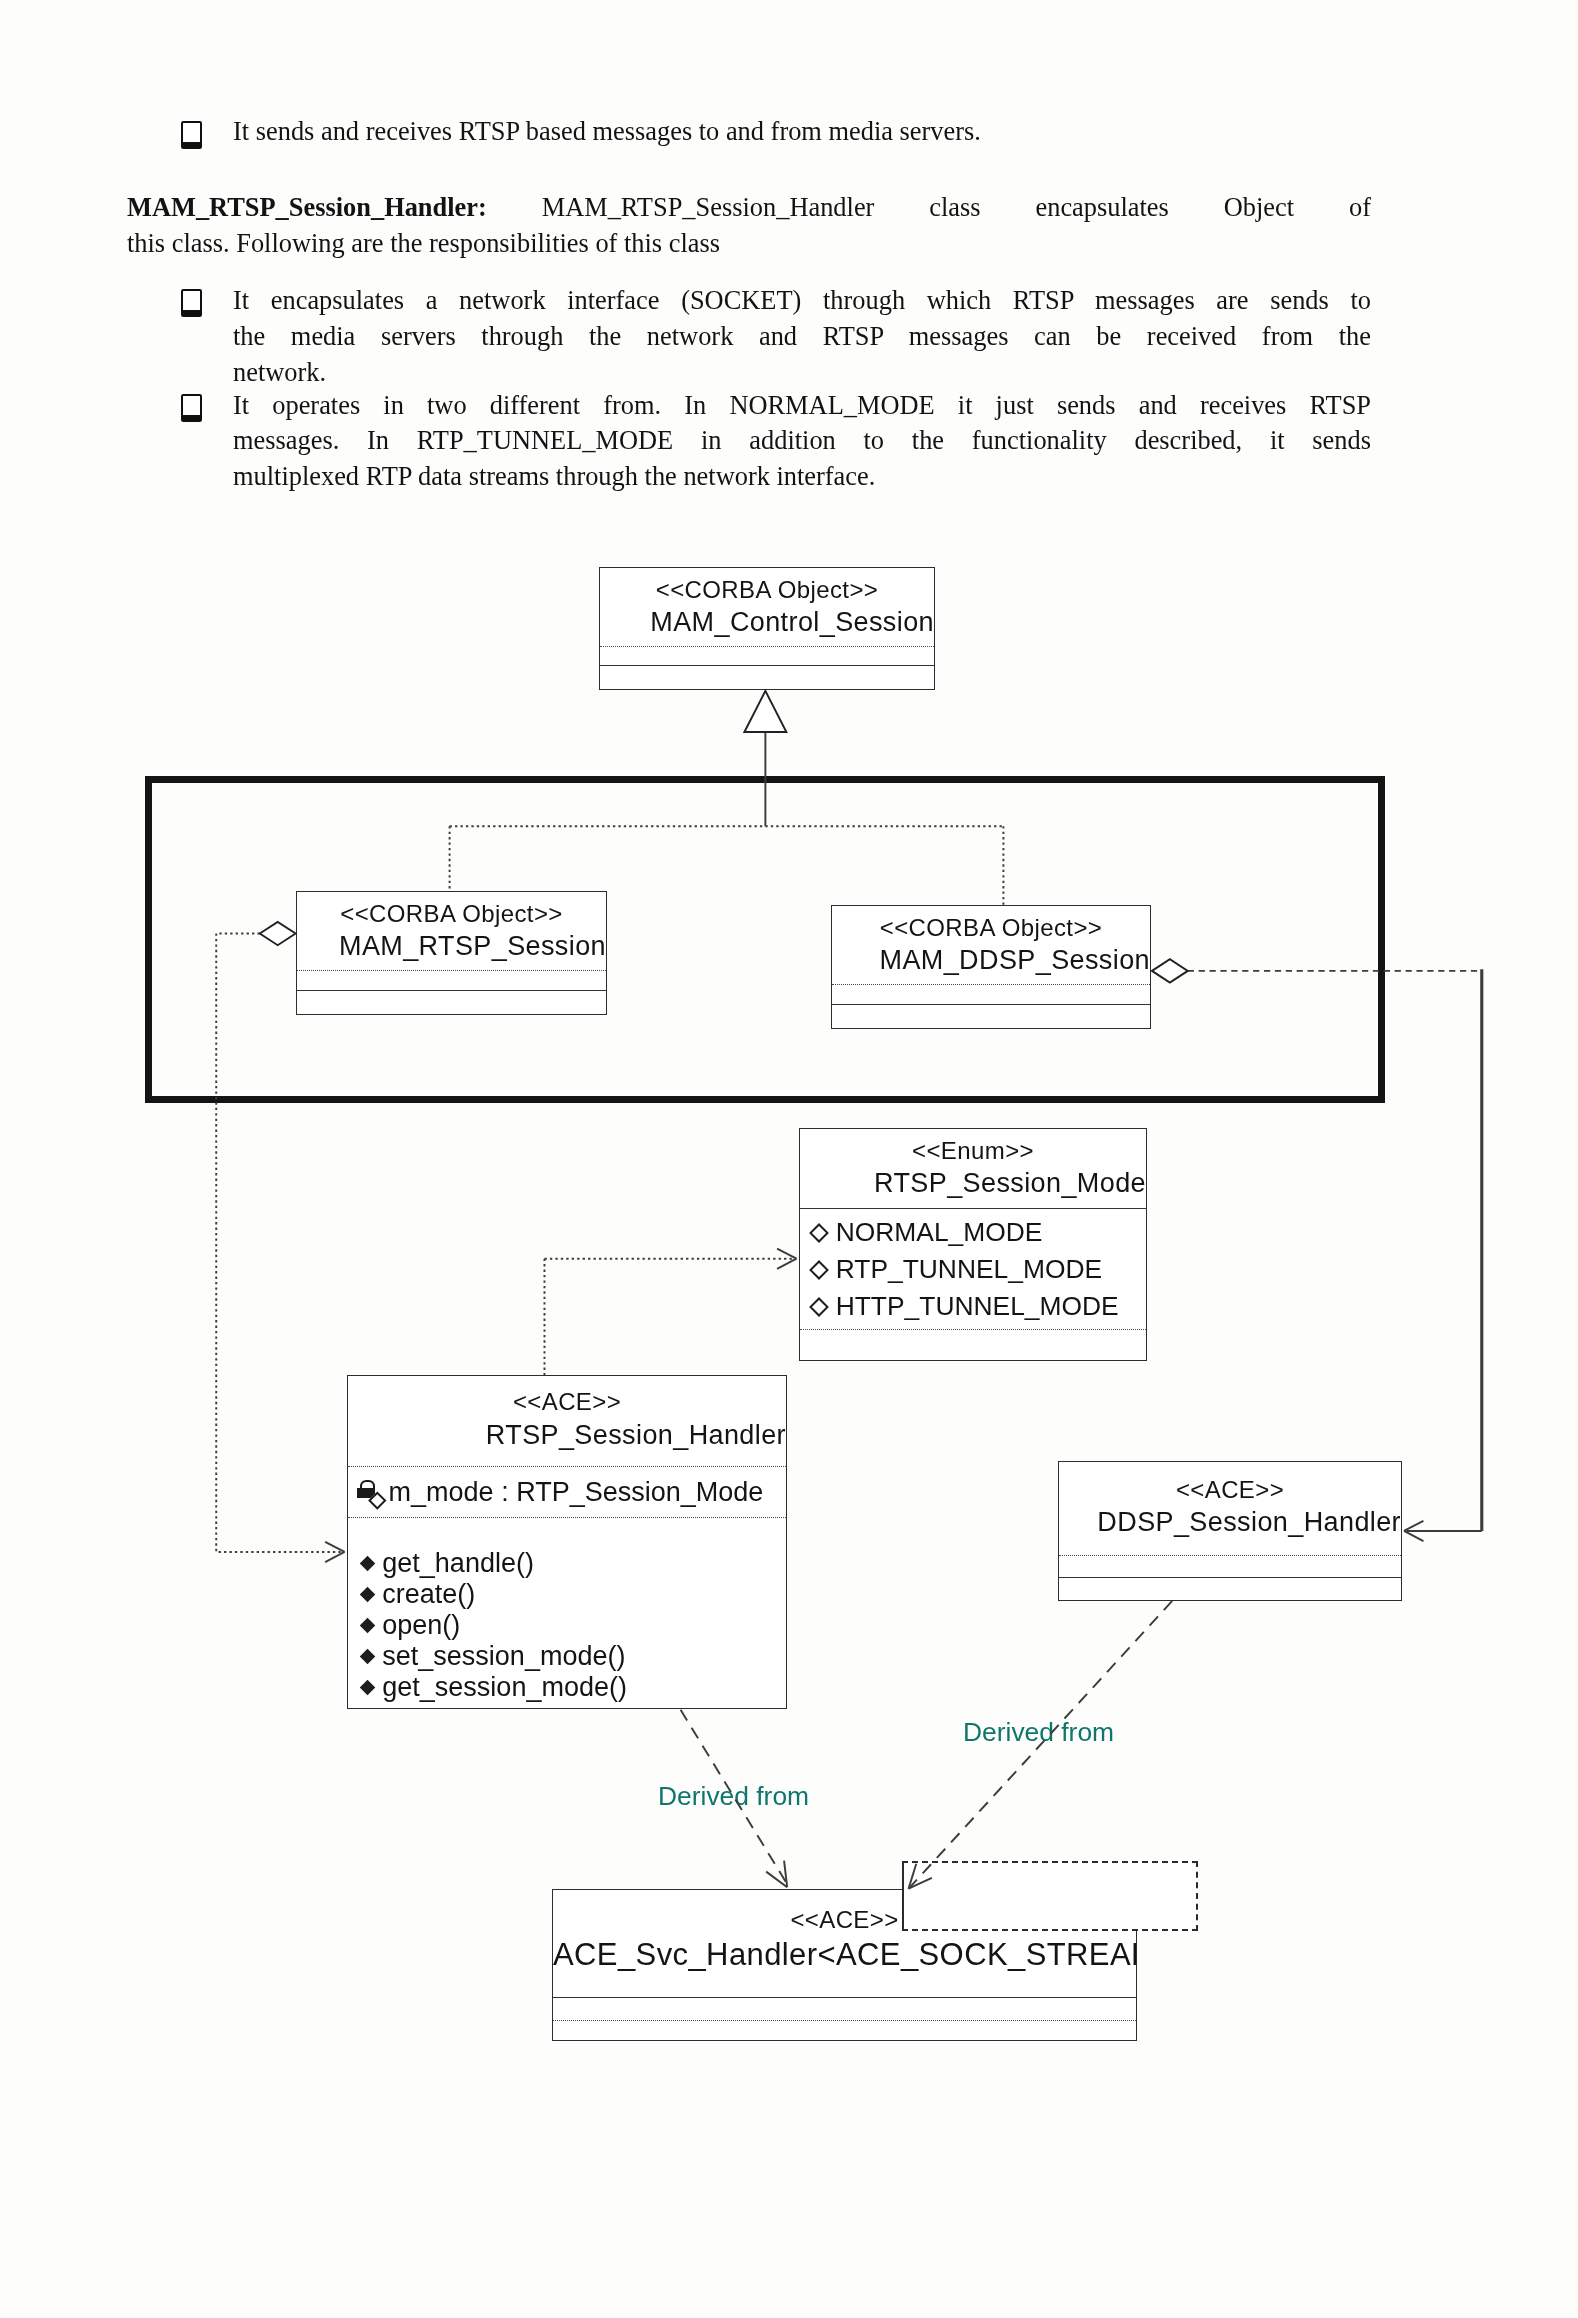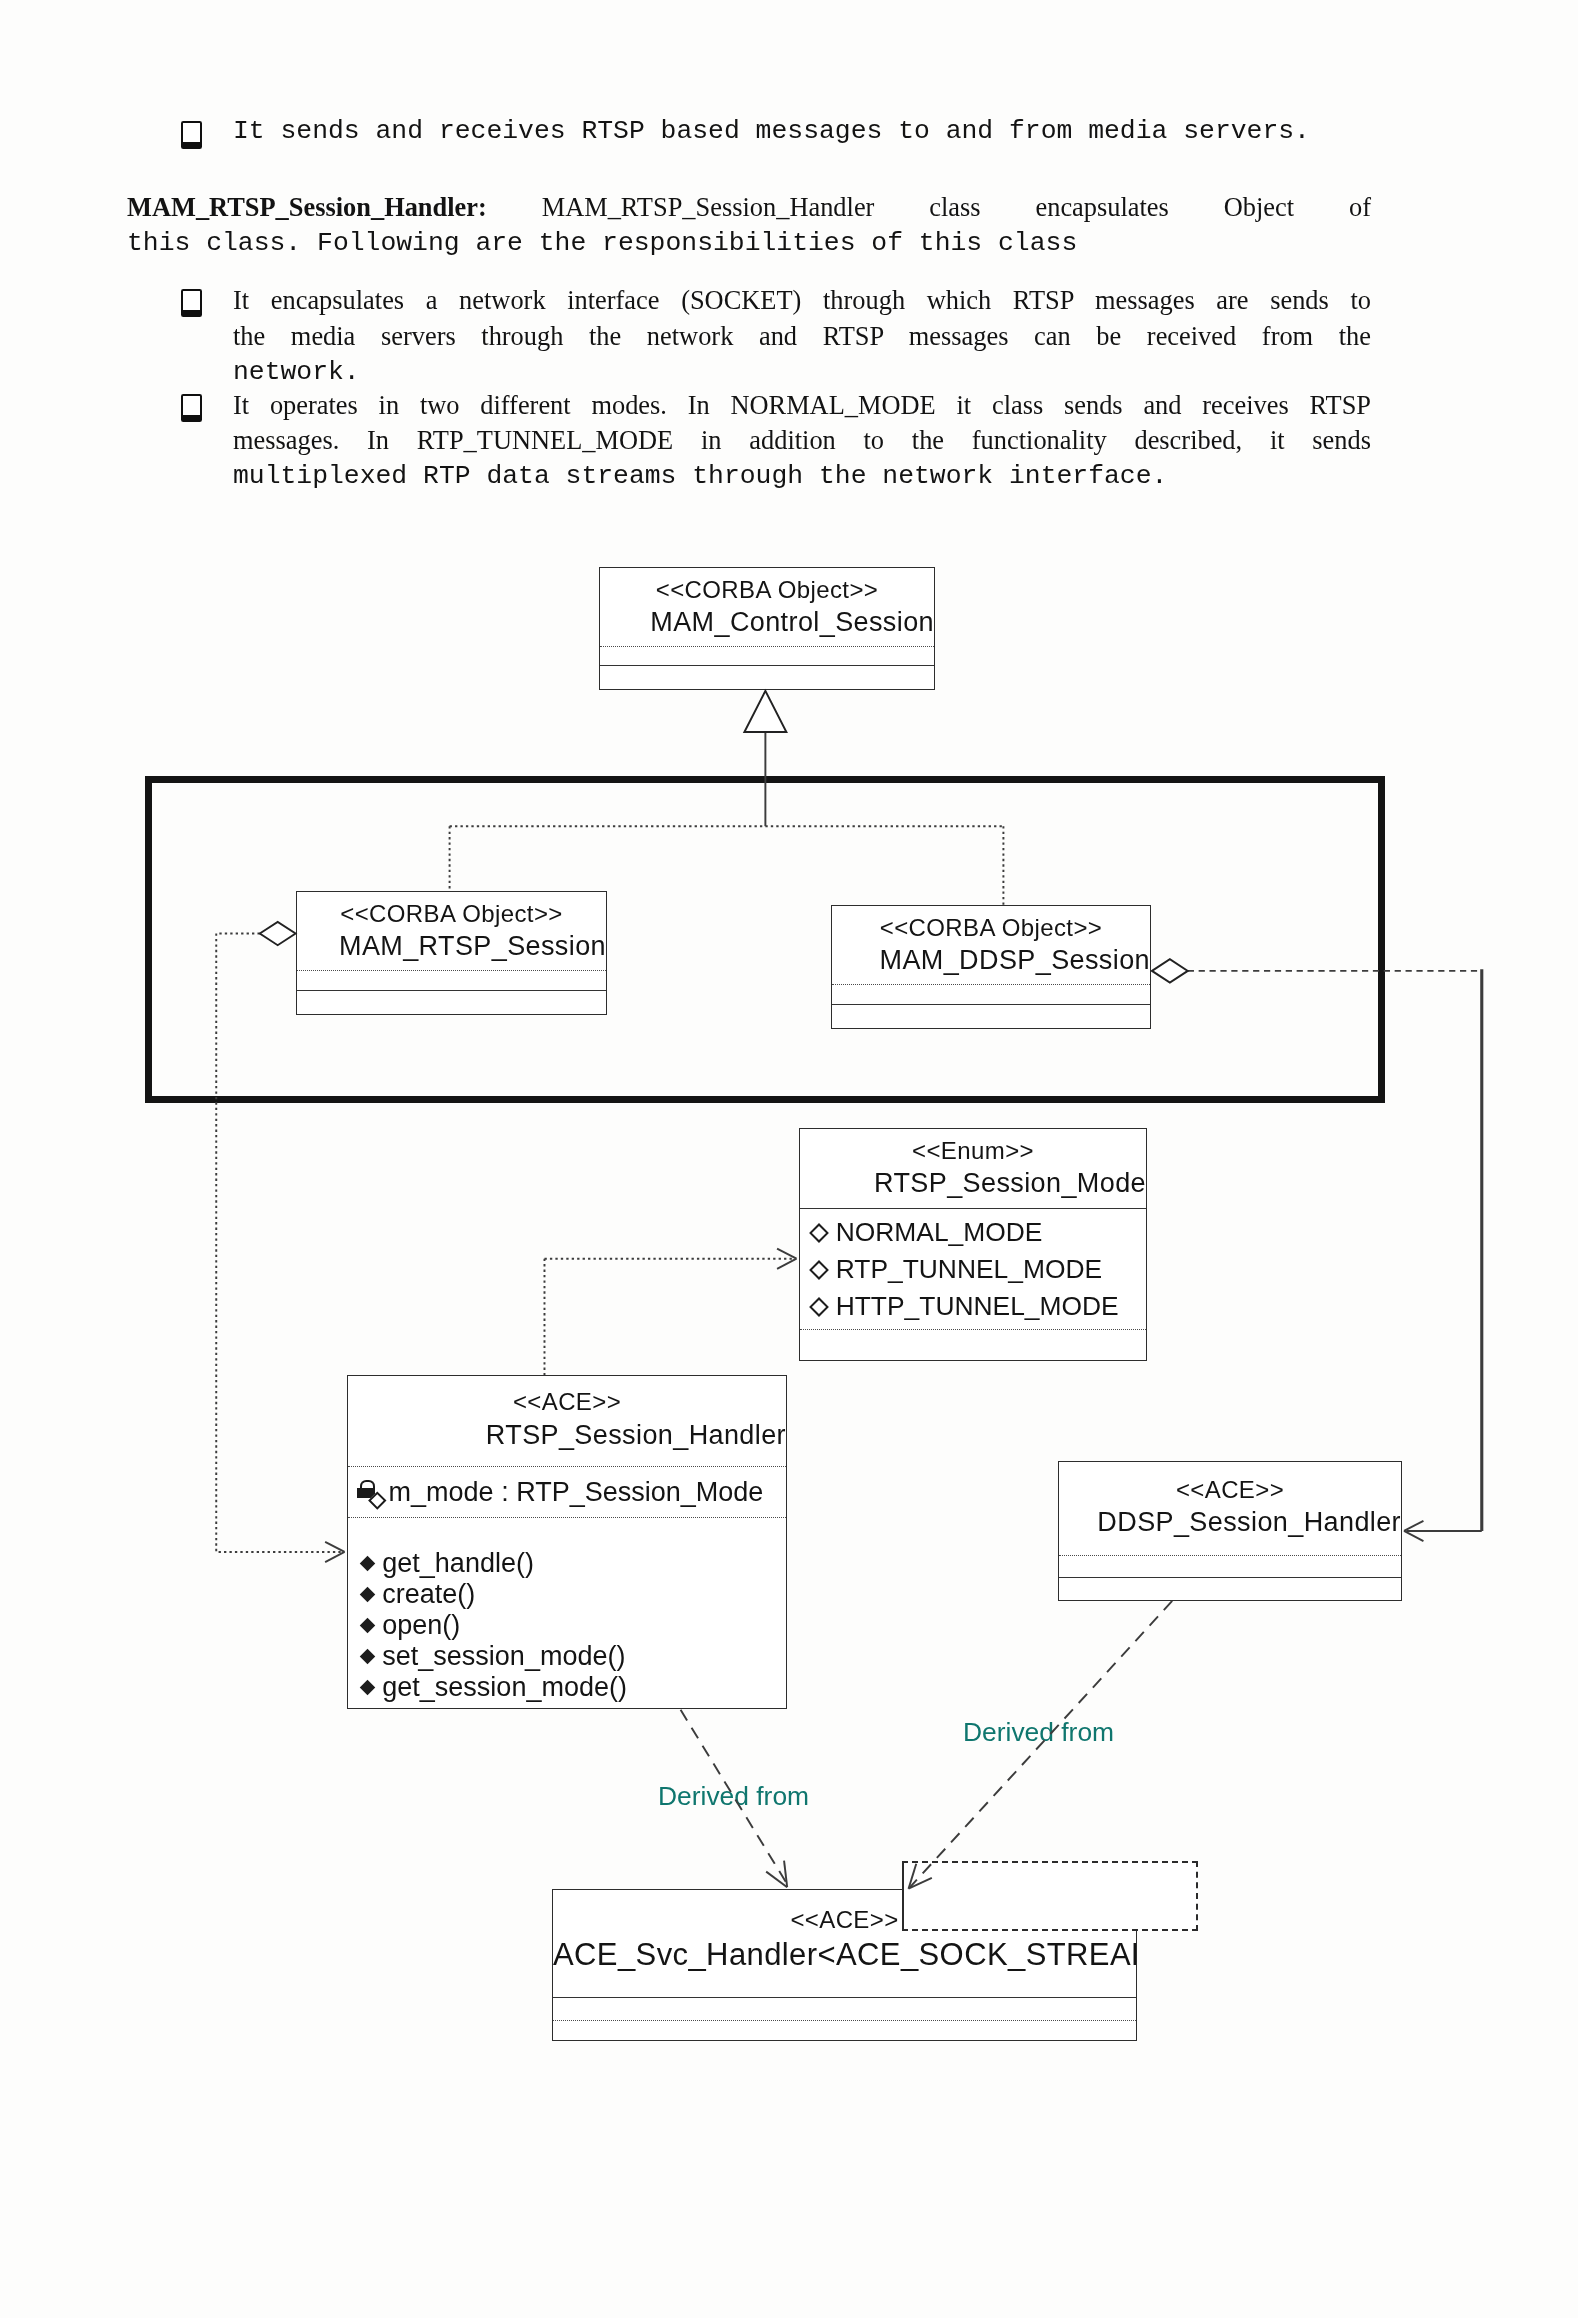--- a/index.html
+++ b/index.html
@@ -3,21 +3,21 @@
 <meta charset="utf-8">
 <style>
   html,body { margin:0; padding:0; background:#e8e8e6; }
   .page {
     position:relative; width:1579px; height:2319px;
     background:#fdfdfc; overflow:hidden;
     font-family:"Liberation Sans", sans-serif; color:#141414;
   }
   
   .serifline {
-    position:absolute; font-family:Liberation Mono, monospace;
+    position:absolute; font-family:Liberation Serif, serif;
     font-size:26.4px; line-height:36px; color:#131313; white-space:nowrap;
   }
   .parablock {
     position:absolute; font-family:"Liberation Serif", serif;
     font-size:26.4px; line-height:36px; color:#131313;
   }
   .just { text-align:justify; text-align-last:justify; white-space:normal; }
   .bsq {
     position:absolute; width:17px; height:19.4px; background:#fff;
     border:2.7px solid #0f0f0f; border-bottom-width:7px; border-radius:2.3px;
@@ -68,21 +68,21 @@
     <span>MAM_RTSP_Session_Handler class encapsulates Object of</span>
   </div>
   <div class="serifline" style="left:127px; top:225px;">this class. Following are the responsibilities of this class</div>
 
   <span class="bsq" style="left:181px; top:289px;"></span>
   <div class="parablock just" style="left:233px; top:282px; width:1138px;">It encapsulates a network interface (SOCKET) through which RTSP messages are sends to</div>
   <div class="parablock just" style="left:233px; top:318px; width:1138px;">the media servers through the network and RTSP messages can be received from the</div>
   <div class="serifline" style="left:233px; top:354px;">network.</div>
 
   <span class="bsq" style="left:181px; top:394px;"></span>
-  <div class="parablock just" style="left:233px; top:387px; width:1138px;">It operates in two different modes. In NORMAL_MODE it class sends and receives RTSP</div>
+  <div class="parablock just" style="left:233px; top:387px; width:1138px;">It operates in two different from. In NORMAL_MODE it just sends and receives RTSP</div>
   <div class="parablock just" style="left:233px; top:422px; width:1138px;">messages. In RTP_TUNNEL_MODE in addition to the functionality described, it sends</div>
   <div class="serifline" style="left:233px; top:458px;">multiplexed RTP data streams through the network interface.</div>
 
   <div class="boldframe" style="left:145px; top:776px; width:1226px; height:313px;"></div>
 
   <div class="ubox" style="left:599px; top:567px; width:336px; height:123px;">
     <div class="comp" style="height:78px;">
       <div class="stype">&lt;&lt;CORBA Object&gt;&gt;</div>
       <div class="cname">MAM_Control_Session</div>
     </div>

